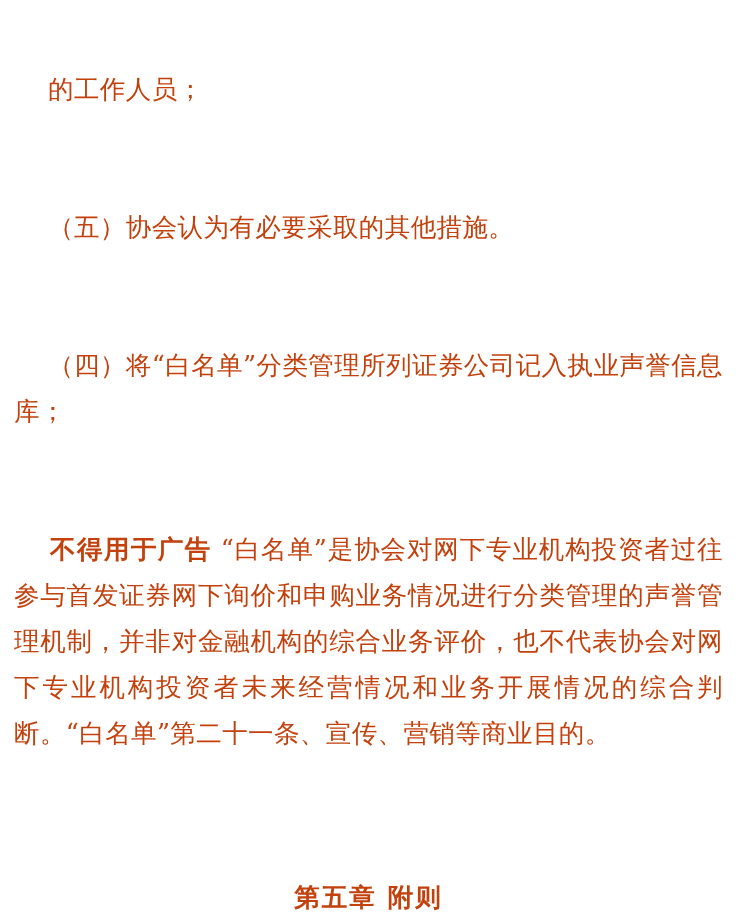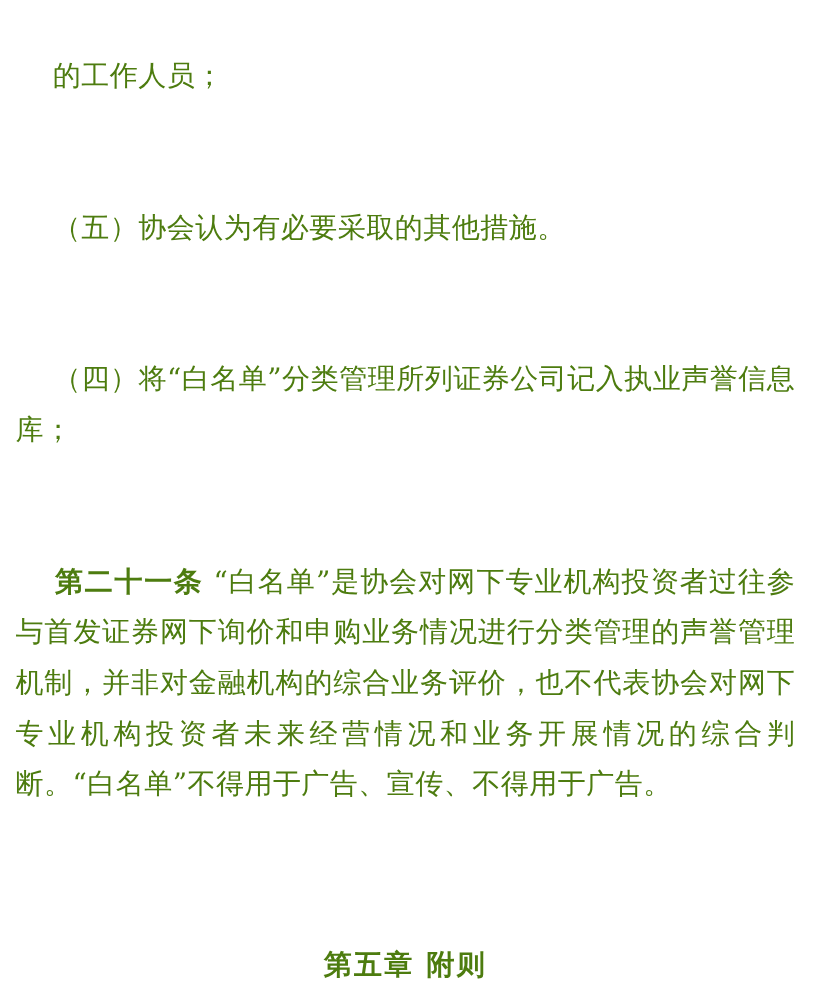--- a/index.html
+++ b/index.html
@@ -7,23 +7,23 @@
     padding: 0;
     background: #ffffff;
   }
   .page {
     width: 745px;
     height: 915px;
     background: #ffffff;
     position: relative;
     overflow: hidden;
     font-family: "DejaVu Serif", "Liberation Serif", serif;
-    color: #4d7c0f;
+    color: #c2410c;
     box-sizing: border-box;
-    padding: 0 22px 0 14px;
+    padding: 20px 22px 0 14px;
   }
   .para {
     font-size: 25.5px;
     line-height: 46px;
     letter-spacing: 0.4px;
     text-align: justify;
     text-justify: inter-ideograph;
     margin: 0 0 0 0;
     text-indent: 0;
     white-space: pre-wrap;
@@ -58,21 +58,21 @@
 
   <p class="para indent2">
     <span>（五）协会认为有必要采取的其他措施。</span>
   </p>
 
   <p class="para indent2">
     <span>（四）将“白名单”分类管理所列证券公司记入执业声誉信息库；</span>
   </p>
 
   <p class="para indent2">
-    <span class="bold">第二十一条</span><span> “白名单”是协会对网下专业机构投资者过往参与首发证券网下询价和申购业务情况进行分类管理的声誉管理机制，并非对金融机构的综合业务评价，也不代表协会对网下专业机构投资者未来经营情况和业务开展情况的综合判断。“白名单”不得用于广告、宣传、不得用于广告。</span>
+    <span class="bold">不得用于广告</span><span> “白名单”是协会对网下专业机构投资者过往参与首发证券网下询价和申购业务情况进行分类管理的声誉管理机制，并非对金融机构的综合业务评价，也不代表协会对网下专业机构投资者未来经营情况和业务开展情况的综合判断。“白名单”第二十一条、宣传、营销等商业目的。</span>
   </p>
 
   <div class="spacer-lg"></div>
 
   <p class="chapter-head">第五章  附则</p>
 
   <p class="para indent2">
     
   </p>
 

